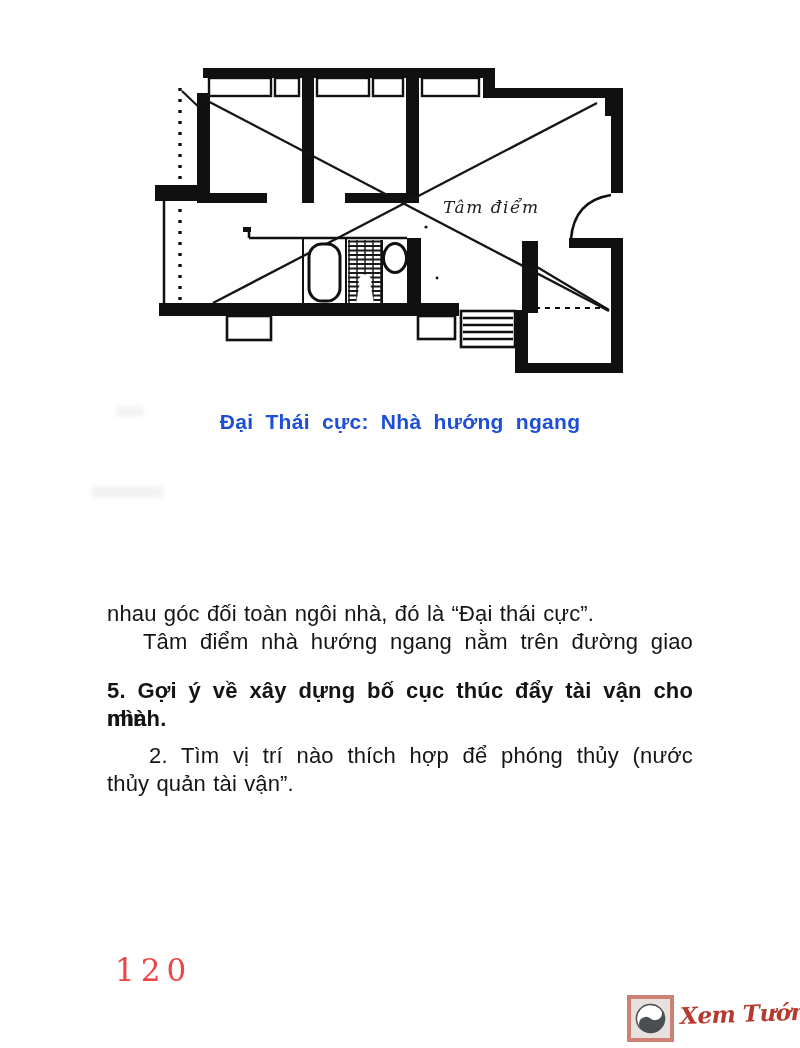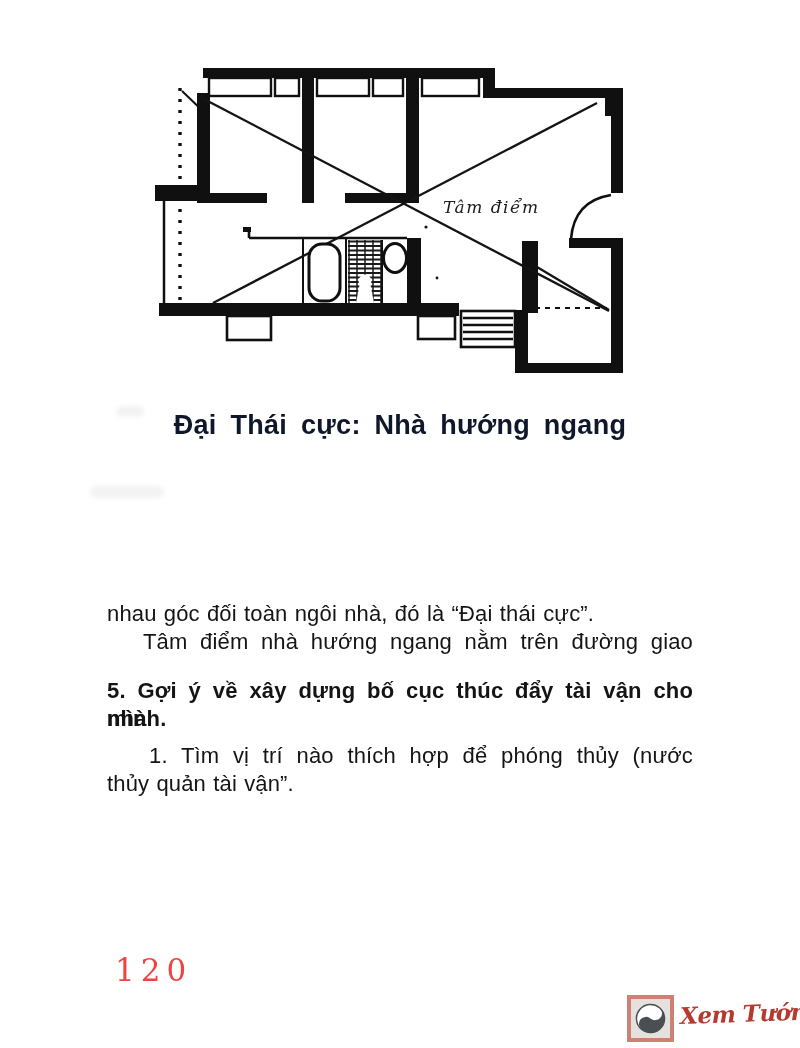--- a/index.html
+++ b/index.html
@@ -8,21 +8,21 @@
   .abs{position:absolute;}
 
   
   #plan{left:145px;top:55px;width:520px;height:350px;}
 
   
   .smudge{background:#e9e9e9;opacity:.55;filter:blur(2px);border-radius:6px;}
 
   
   .caption{left:0;top:410px;width:800px;text-align:center;
-           font-size:27px;font-weight:bold;letter-spacing:.3px;word-spacing:6px;color:#0f172a;}
+           font-size:21px;font-weight:bold;letter-spacing:.3px;word-spacing:6px;color:#1d4ed8;}
 
   
   .textblock{left:107px;top:600px;width:586px;font-size:22px;color:#141414;
              letter-spacing:.15px;word-spacing:1px;}
   .para{margin:0;padding:0;}
   .ln{display:block;line-height:27.5px;height:27.5px;white-space:nowrap;}
   .j{text-align:justify;text-align-last:justify;white-space:normal;}
   .ind{text-indent:36px;}
   .ind2{text-indent:42px;}
   .bold{font-weight:bold;word-spacing:2.5px;}
@@ -141,21 +141,21 @@
 <div class="abs textblock">
   <p class="para">
     <span class="ln">nhau góc đối toàn ngôi nhà, đó là “Đại thái cực”.</span>
     <span class="ln j ind">Tâm điểm nhà hướng ngang nằm trên đường giao</span>
   </p>
   <p class="para mt-h bold">
     <span class="ln j">5. Gợi ý về xây dựng bố cục thúc đẩy tài vận cho nhà</span>
     <span class="ln">mình.</span>
   </p>
   <p class="para mt-i3">
-    <span class="ln j ind2">1. Tìm vị trí nào thích hợp để phóng thủy (nước</span>
+    <span class="ln j ind2">2. Tìm vị trí nào thích hợp để phóng thủy (nước</span>
     <span class="ln">thủy quản tài vận”.</span>
   </p>
 </div>
 
 <div class="abs pagenum">120</div>
 
 <div class="abs wm-box">
   <svg width="31" height="31" viewBox="0 0 32 32" style="transform:rotate(40deg);">
     <circle cx="16" cy="16" r="14.5" fill="#ffffff" stroke="#4a4f54" stroke-width="1.5"></circle>
     <path d="M16,1.5 a14.5,14.5 0 0 1 0,29 a7.25,7.25 0 0 1 0,-14.5 a7.25,7.25 0 0 0 0,-14.5 Z" fill="#4a4f54"></path>

